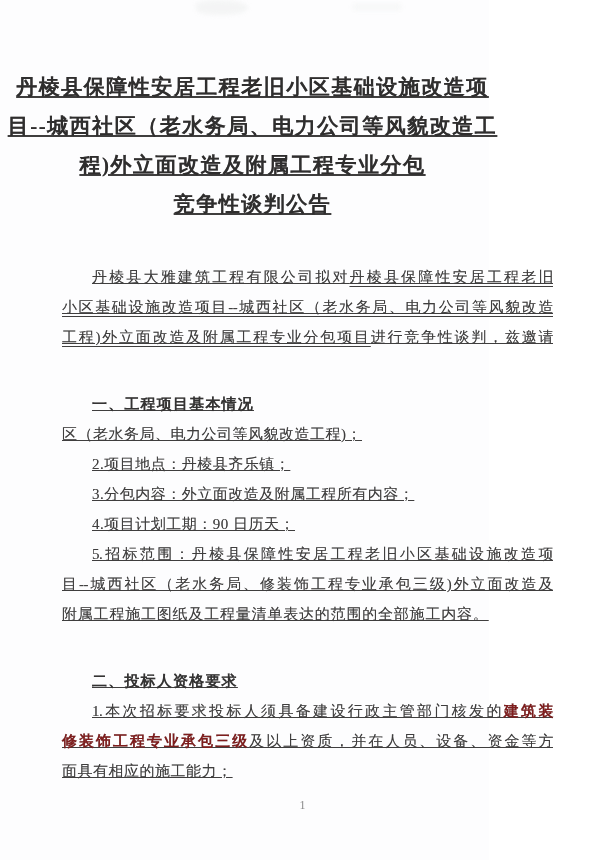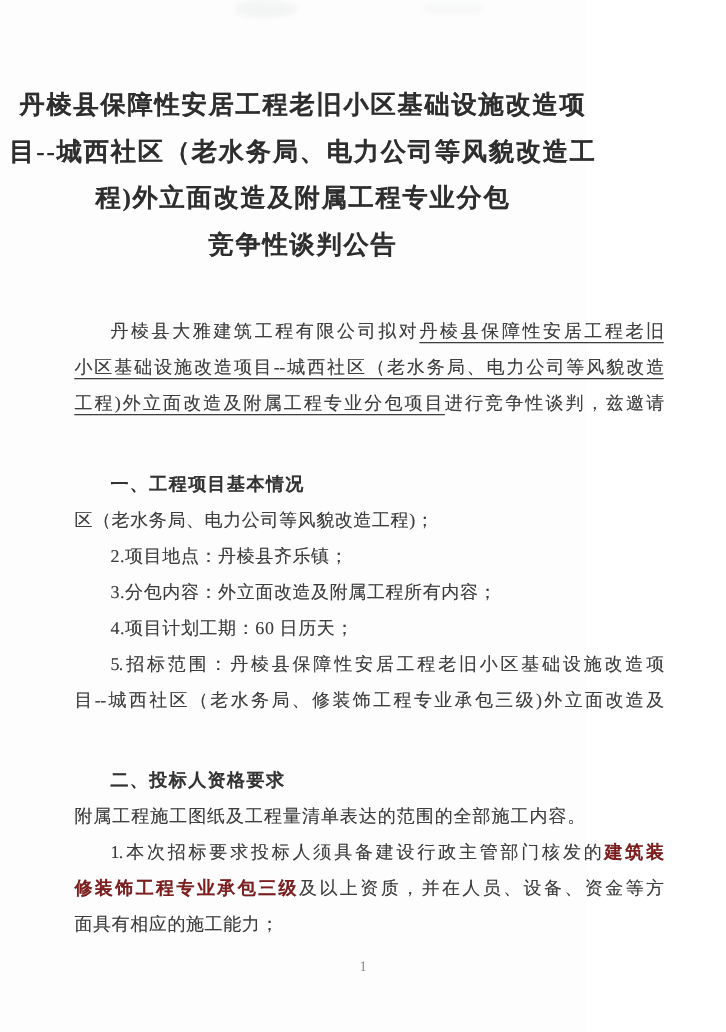--- a/index.html
+++ b/index.html
@@ -7,20 +7,21 @@
     width:605px;height:860px;
     background:#ffffff;
     font-family:"Liberation Serif","DejaVu Serif",serif;
     overflow:hidden;
   }
   .page{
     position:relative;
     width:489px;height:860px;
     background:#fdfdfe;
     color:#3f3e3e;
+    text-decoration:underline;
   }
   
   .smudge{
     position:absolute;left:196px;top:0;width:52px;height:15px;
     background:#f2f3f3;border-radius:40% 60% 55% 45%;
     filter:blur(2px);opacity:.8;
   }
   .dots{
     position:absolute;left:352px;top:3px;width:50px;height:8px;
     background:#f6f7f7;border-radius:4px;
@@ -97,26 +98,26 @@
 
     <div class="line j ind2"><span>丹棱县大雅建筑工程有限公司拟对</span><span class="u">丹棱县保障性安居工程老旧</span></div>
     <div class="line j"><span class="u">小区基础设施改造项目--城西社区（老水务局、电力公司等风貌改造</span></div>
     <div class="line j"><span class="u">工程)外立面改造及附属工程专业分包项目</span><span>进行竞争性谈判，兹邀请</span></div>
 
     <div class="line ind2 heading">一、工程项目基本情况</div>
 
     <div class="line"><span>区（老水务局、电力公司等风貌改造工程)；</span></div>
     <div class="line ind2"><span>2.项目地点：丹棱县齐乐镇；</span></div>
     <div class="line ind2"><span>3.分包内容：外立面改造及附属工程所有内容；</span></div>
-    <div class="line ind2"><span>4.项目计划工期：60 日历天；</span></div>
+    <div class="line ind2"><span>4.项目计划工期：90 日历天；</span></div>
     <div class="line j ind2"><span>5.招标范围：丹棱县保障性安居工程老旧小区基础设施改造项</span></div>
     <div class="line j"><span>目--城西社区（老水务局、修装饰工程专业承包三级)外立面改造及</span></div>
+    <div class="line ls-wide"><span>附属工程施工图纸及工程量清单表达的范围的全部施工内容。</span></div>
+
     <div class="line ind2 heading">二、投标人资格要求</div>
-
-    <div class="line ls-wide"><span>附属工程施工图纸及工程量清单表达的范围的全部施工内容。</span></div>
 
     <div class="line j ind2"><span>1.本次招标要求投标人须具备建设行政主管部门核发的</span><span class="bold">建筑装</span></div>
     <div class="line j"><span class="bold">修装饰工程专业承包三级</span><span>及以上资质，并在人员、设备、资金等方</span></div>
     <div class="line"><span>面具有相应的施工能力；</span></div>
 
   </div>
 
   <div class="pageno">1</div>
 
 </div>

